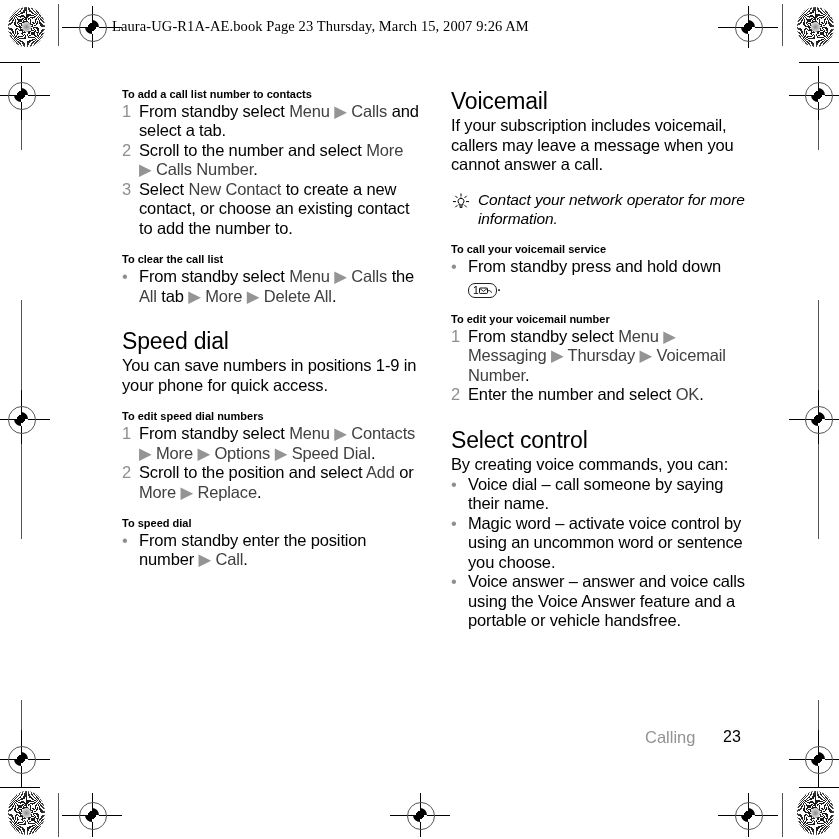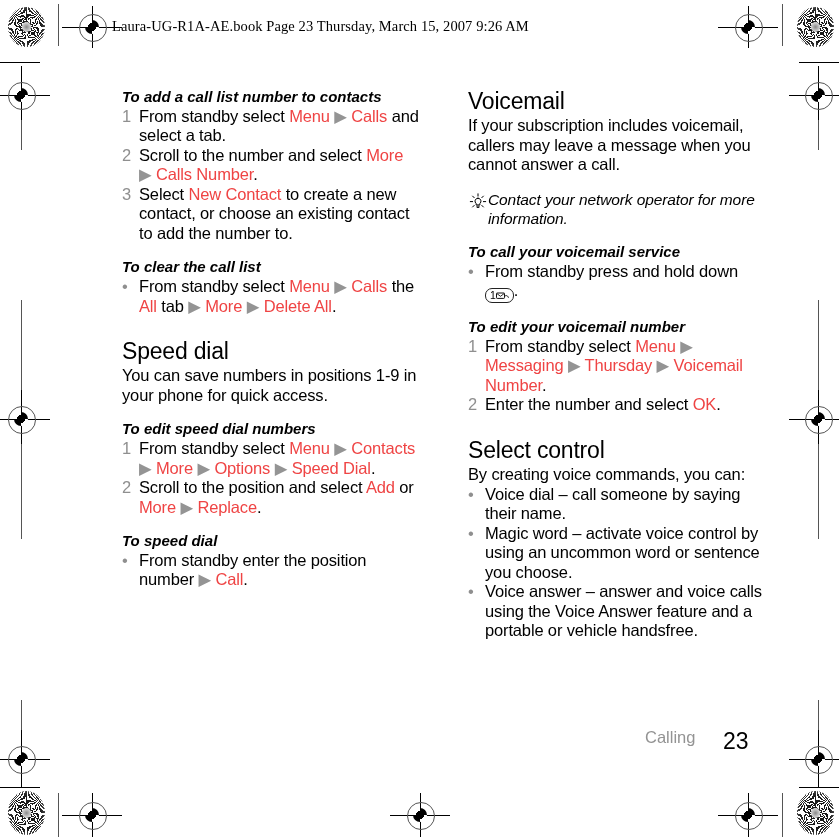--- a/index.html
+++ b/index.html
@@ -50,72 +50,72 @@
   
   .fileline{
     position:absolute;left:112px;top:18px;
     font-family:"Liberation Serif", serif;
     font-size:14.5px;color:#000;white-space:nowrap;letter-spacing:.1px;
   }
 
   
   .col{position:absolute;top:88px;width:298px;}
   .col-left{left:122px;}
-  .col-right{left:468px;width:300px;}
+  .col-right{left:451px;width:300px;}
 
   h2.sec{
     font-size:23px;font-weight:normal;margin:0 0 2px 0;line-height:1.15;
     letter-spacing:-.2px;
   }
   h3.sub{
-    font-size:15px;font-weight:bold;font-style:italic;margin:0;line-height:1.25;
+    font-size:11px;font-weight:bold;margin:0;line-height:1.25;
   }
   p.body{
     font-size:16.5px;line-height:19.5px;margin:0;letter-spacing:-.15px;
   }
   p.note{
     font-size:15.5px;line-height:19px;margin:0;font-style:italic;letter-spacing:-.1px;
   }
-  .ui{color:#ef4444;}
+  .ui{color:#404040;}
   .arrow{color:#949494;}
   .gap-m{height:15px;}
   .gap-l{height:22px;}
 
   
   .step{display:flex;align-items:flex-start;margin:0;}
   .step .num{
     width:17px;flex:0 0 17px;color:#8f8f8f;font-size:16.5px;line-height:19.5px;
     text-align:left;
   }
   .step .bul{
     width:17px;flex:0 0 17px;color:#8f8f8f;font-size:16.5px;line-height:19.5px;
   }
   .step .txt{flex:1;font-size:16.5px;line-height:19.5px;letter-spacing:-.15px;}
 
   
-  .tip{display:flex;align-items:flex-start;}
+  .tip{display:flex;align-items:flex-start;gap:7px;}
   .tip .bulb{flex:0 0 20px;margin-top:2px;}
 
   
   .keycap{
     display:inline-block;vertical-align:-3px;
     border:1px solid #222;border-radius:7px;
     padding:0px 4px 0 4px;line-height:13px;height:13px;
     font-size:10.5px;white-space:nowrap;
   }
   .keycap .kn{font-size:10.5px;}
   .keycap svg{vertical-align:-1px;}
 
   
   .footer{position:absolute;left:0;top:728px;width:839px;}
   .footer .chap{
     position:absolute;left:645px;font-size:16.5px;color:#939393;
   }
   .footer .pg{
-    position:absolute;left:723px;font-size:23px;color:#000;
+    position:absolute;left:723px;font-size:16px;color:#000;
   }
 </style>
 </head>
 <body>
 
 <div class="page">
 
   <div class="starburst" style="left:8px;top:7px;width:37px;height:40px;"></div>
 
   <div class="rule v" style="left:58px;top:4px;height:42px;"></div>

